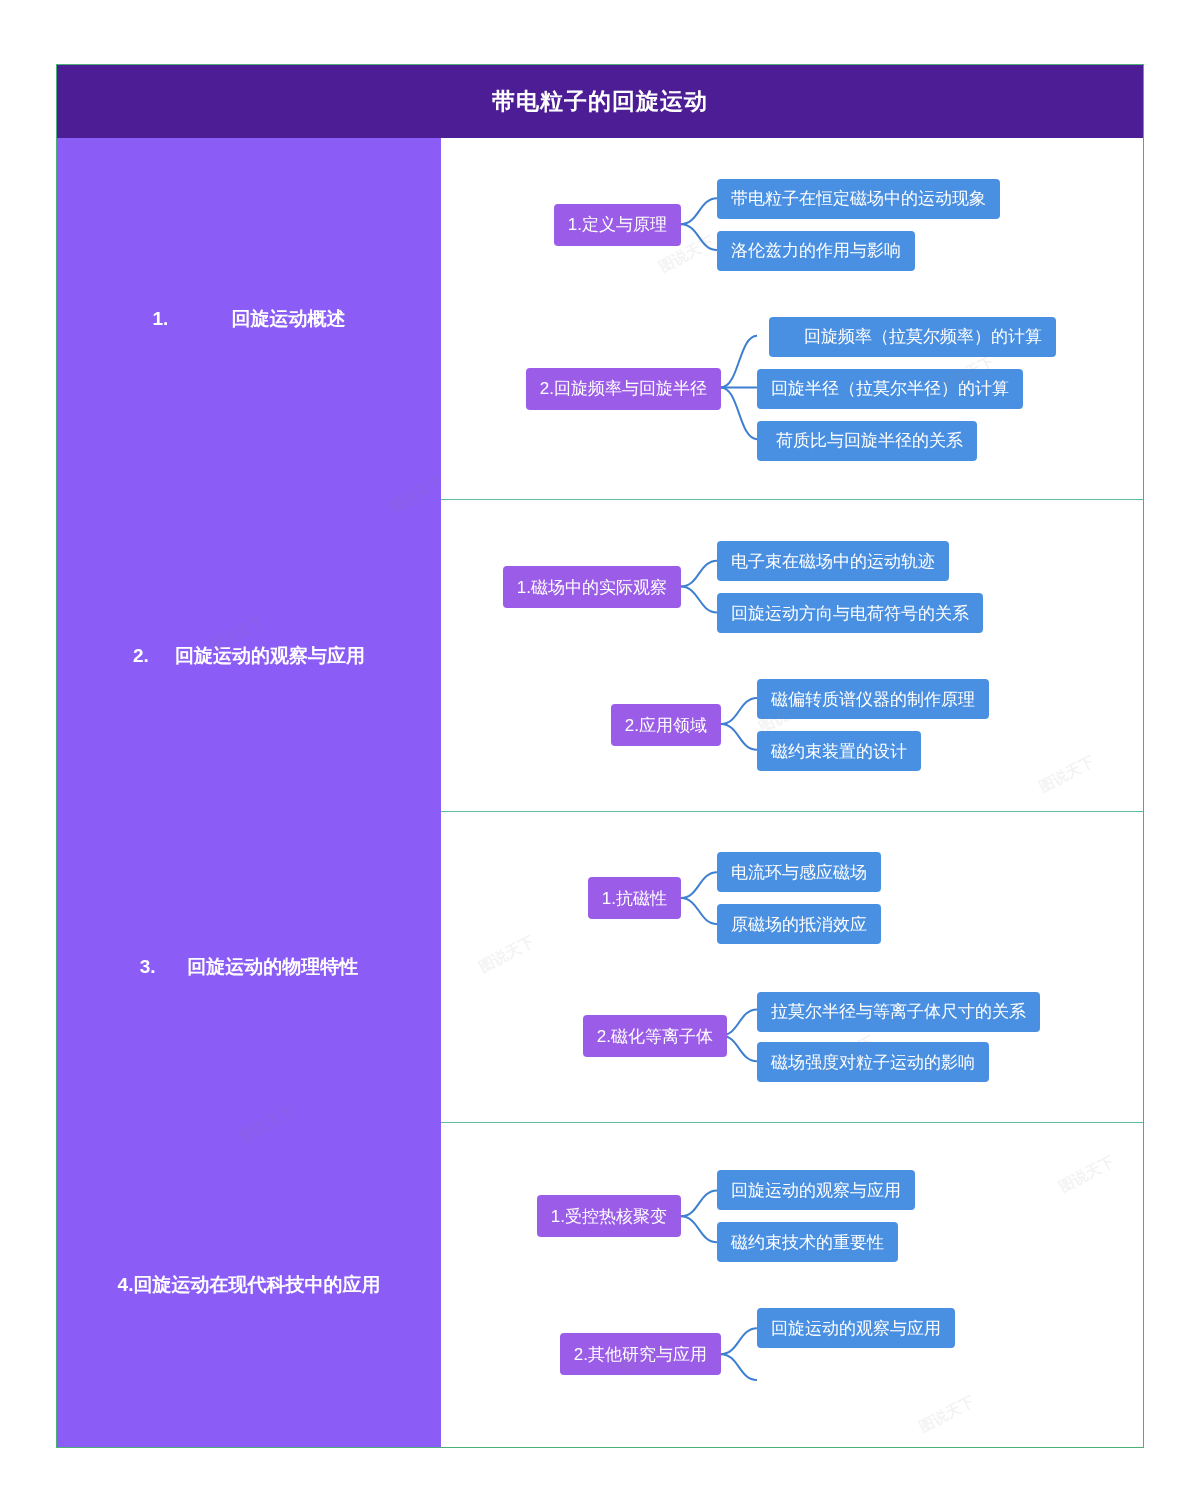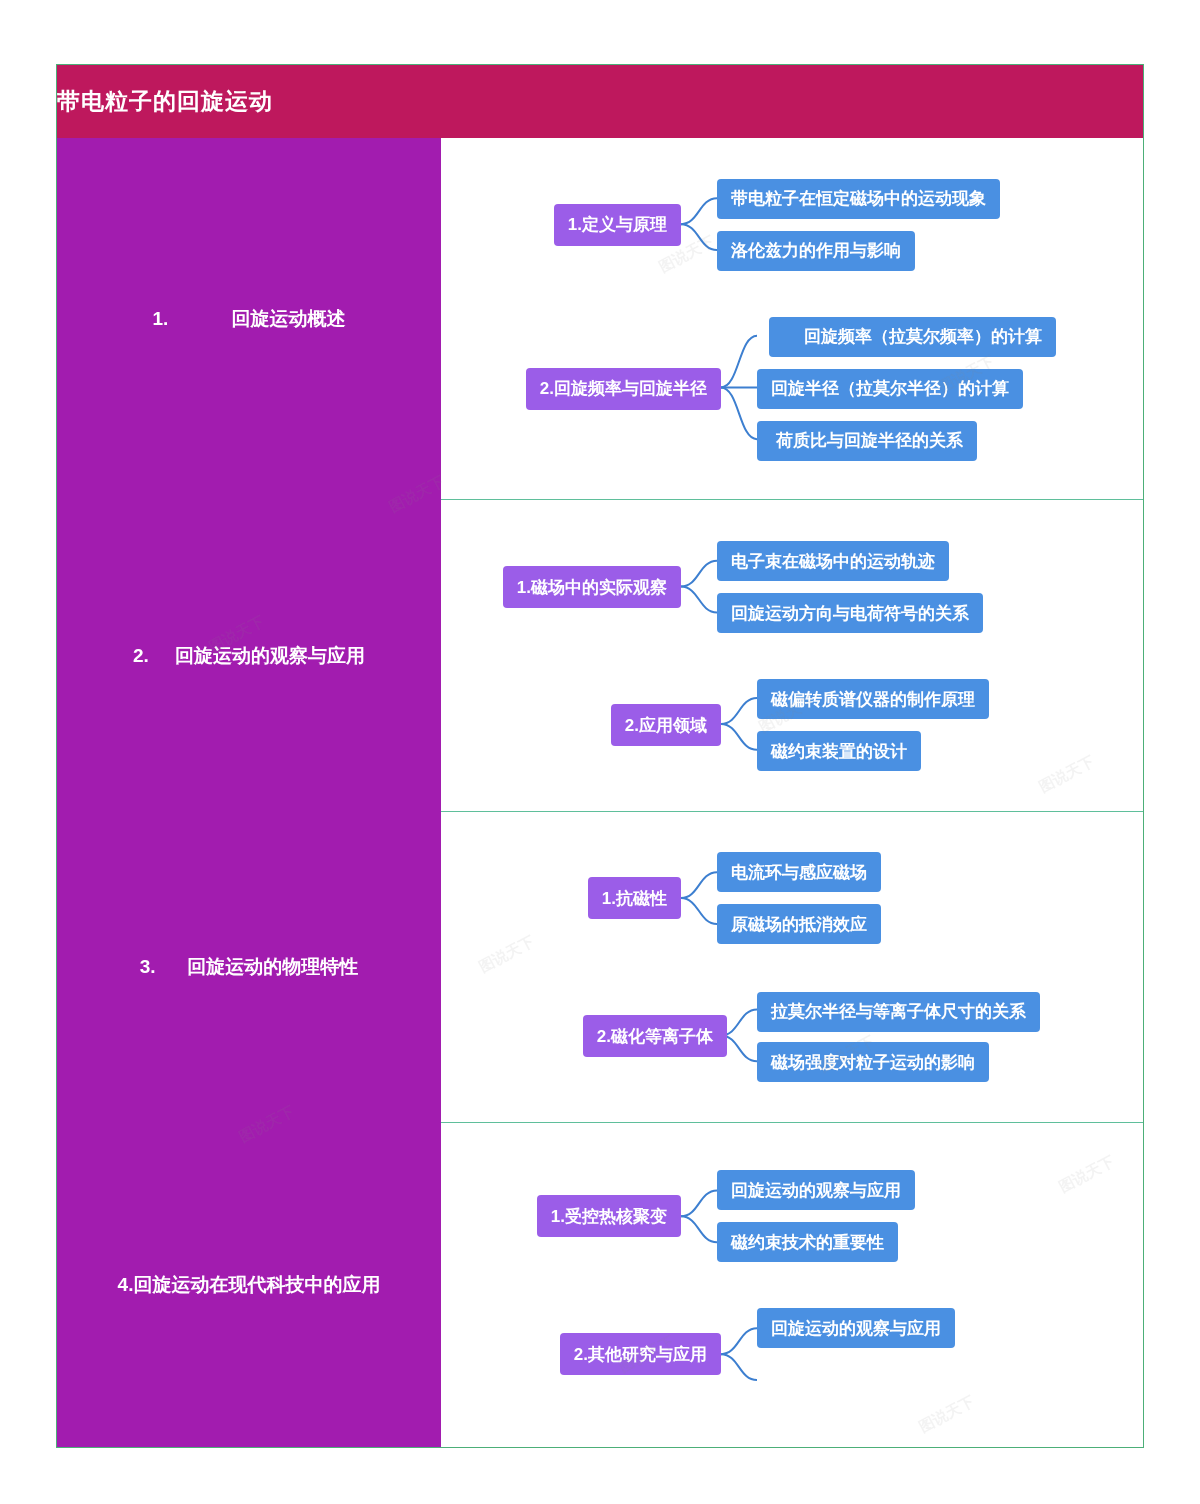--- a/index.html
+++ b/index.html
@@ -22,24 +22,24 @@
     background: #ffffff;
   }
 
   
   .map-header {
     position: absolute;
     left: 0;
     top: 0;
     width: 100%;
     height: 73px;
-    background: #be185d;
+    background: #4c1d95;
     display: flex;
     align-items: center;
-    justify-content: flex-start;
+    justify-content: center;
     box-sizing: border-box;
   }
   .map-header-title {
     color: #ffffff;
     font-size: 23px;
     font-weight: 700;
     letter-spacing: 1px;
   }
 
   
@@ -48,21 +48,21 @@
     left: 0;
     top: 73px;
     right: 0;
     bottom: 0;
     display: flex;
   }
 
   .sidebar {
     width: 384px;
     flex: 0 0 384px;
-    background: #a21caf;
+    background: #8b5cf6;
     display: flex;
     flex-direction: column;
   }
 
   .sidebar-cell {
     display: flex;
     align-items: center;
     justify-content: center;
     color: #ffffff;
     font-size: 19px;
@@ -96,21 +96,21 @@
     overflow: visible;
   }
 
   
   .node {
     position: absolute;
     box-sizing: border-box;
     display: flex;
     align-items: center;
     color: #ffffff;
-    font-weight: 700;
+    font-weight: 400;
     white-space: nowrap;
     border-radius: 4px;
     line-height: 1;
     justify-content: center;
   }
 
   .node-l2 {
     background: #9B5DE8;
     font-size: 17px;
     padding: 0 14px;

